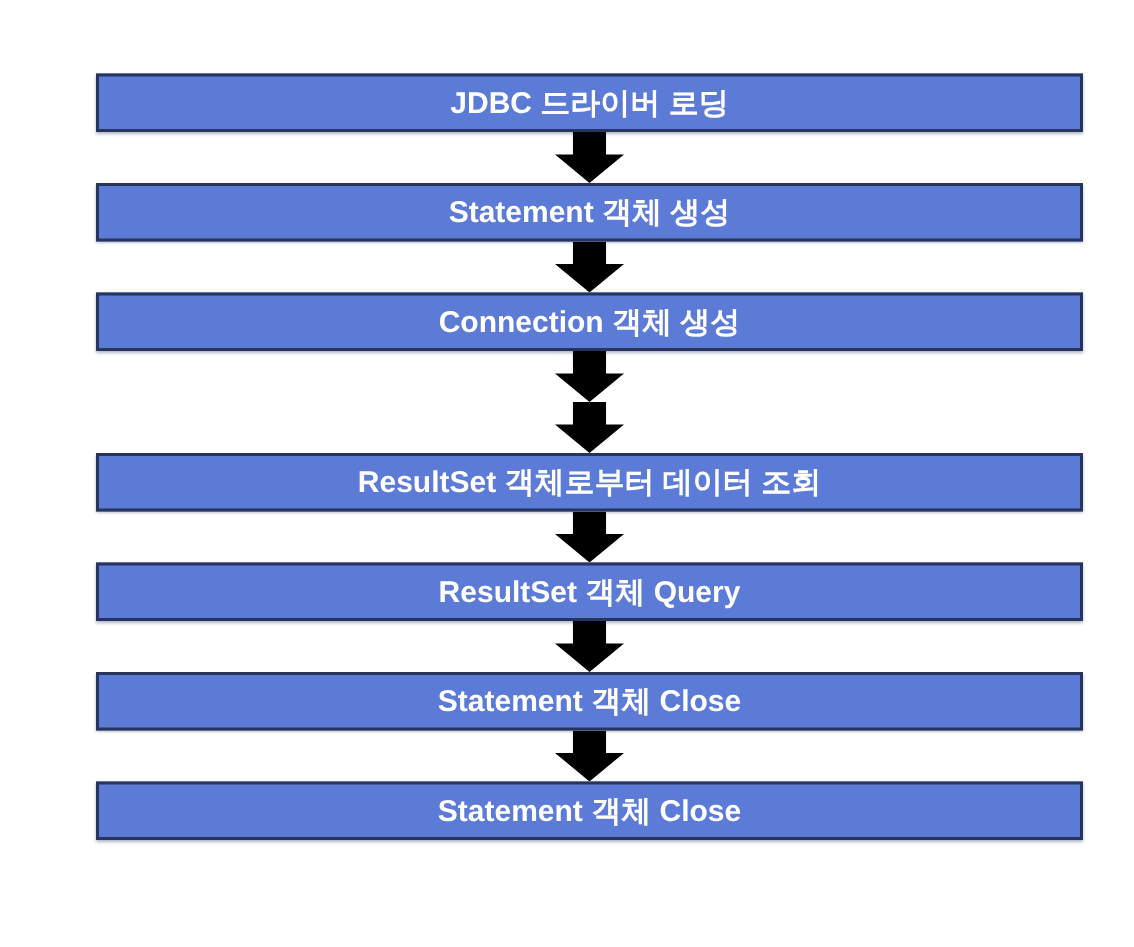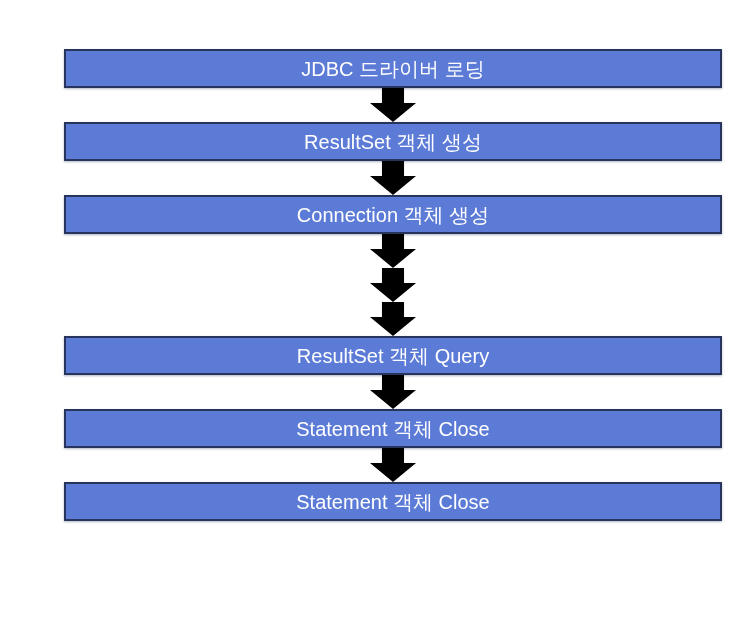--- a/index.html
+++ b/index.html
@@ -38,21 +38,21 @@
     background: var(--box-fill);
     border: 2px solid var(--box-border);
     box-shadow: 0 1px 2px rgba(110, 120, 150, 0.55);
     display: flex;
     align-items: center;
     justify-content: center;
   }
   .box .label {
     color: var(--text);
     font-size: 20px;
-    font-weight: normal;
+    font-weight: bold;
     line-height: 1;
     white-space: nowrap;
   }
   .arrow {
     width: 46px;
     height: 34px;
     background: var(--arrow);
     clip-path: polygon(26% 0%, 74% 0%, 74% 44%, 100% 44%, 50% 100%, 0% 44%, 26% 44%);
     flex: 0 0 auto;
   }
@@ -62,31 +62,34 @@
 
 <div class="canvas">
   <div class="flow">
 
     <div class="box">
       <span class="label">JDBC 드라이버 로딩</span>
     </div>
     <div class="arrow"></div>
 
     <div class="box">
-      <span class="label">ResultSet 객체 생성</span>
+      <span class="label">Statement 객체 생성</span>
     </div>
     <div class="arrow"></div>
 
     <div class="box">
       <span class="label">Connection 객체 생성</span>
     </div>
     <div class="arrow"></div>
 
     <div class="arrow"></div>
 
+    <div class="box">
+      <span class="label">ResultSet 객체로부터 데이터 조회</span>
+    </div>
     <div class="arrow"></div>
 
     <div class="box">
       <span class="label">ResultSet 객체 Query</span>
     </div>
     <div class="arrow"></div>
 
     <div class="box">
       <span class="label">Statement 객체 Close</span>
     </div>

